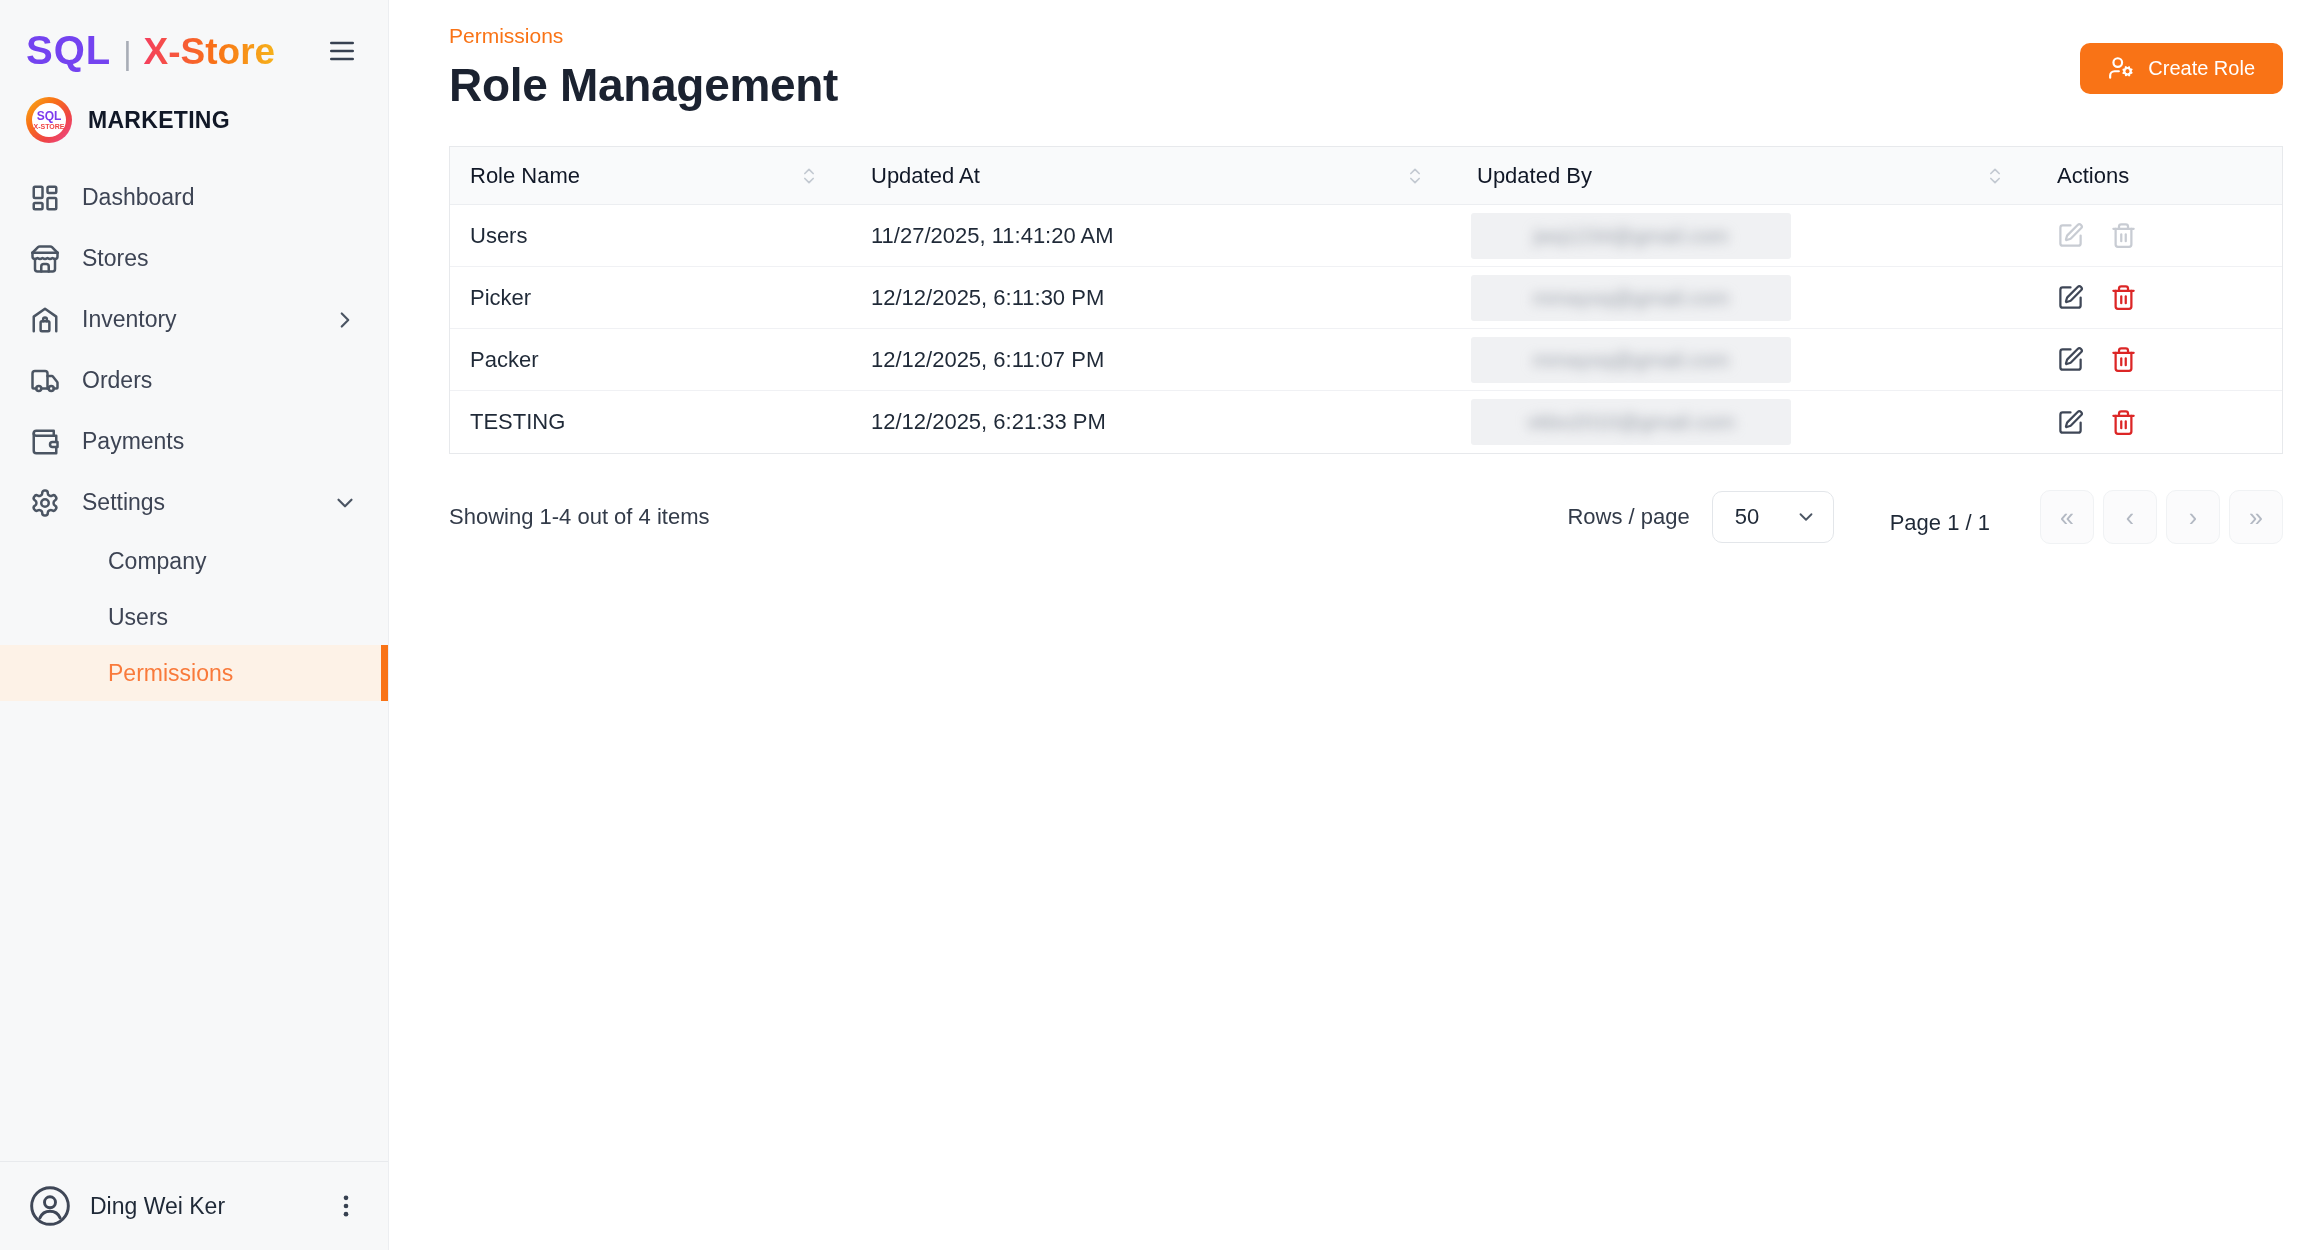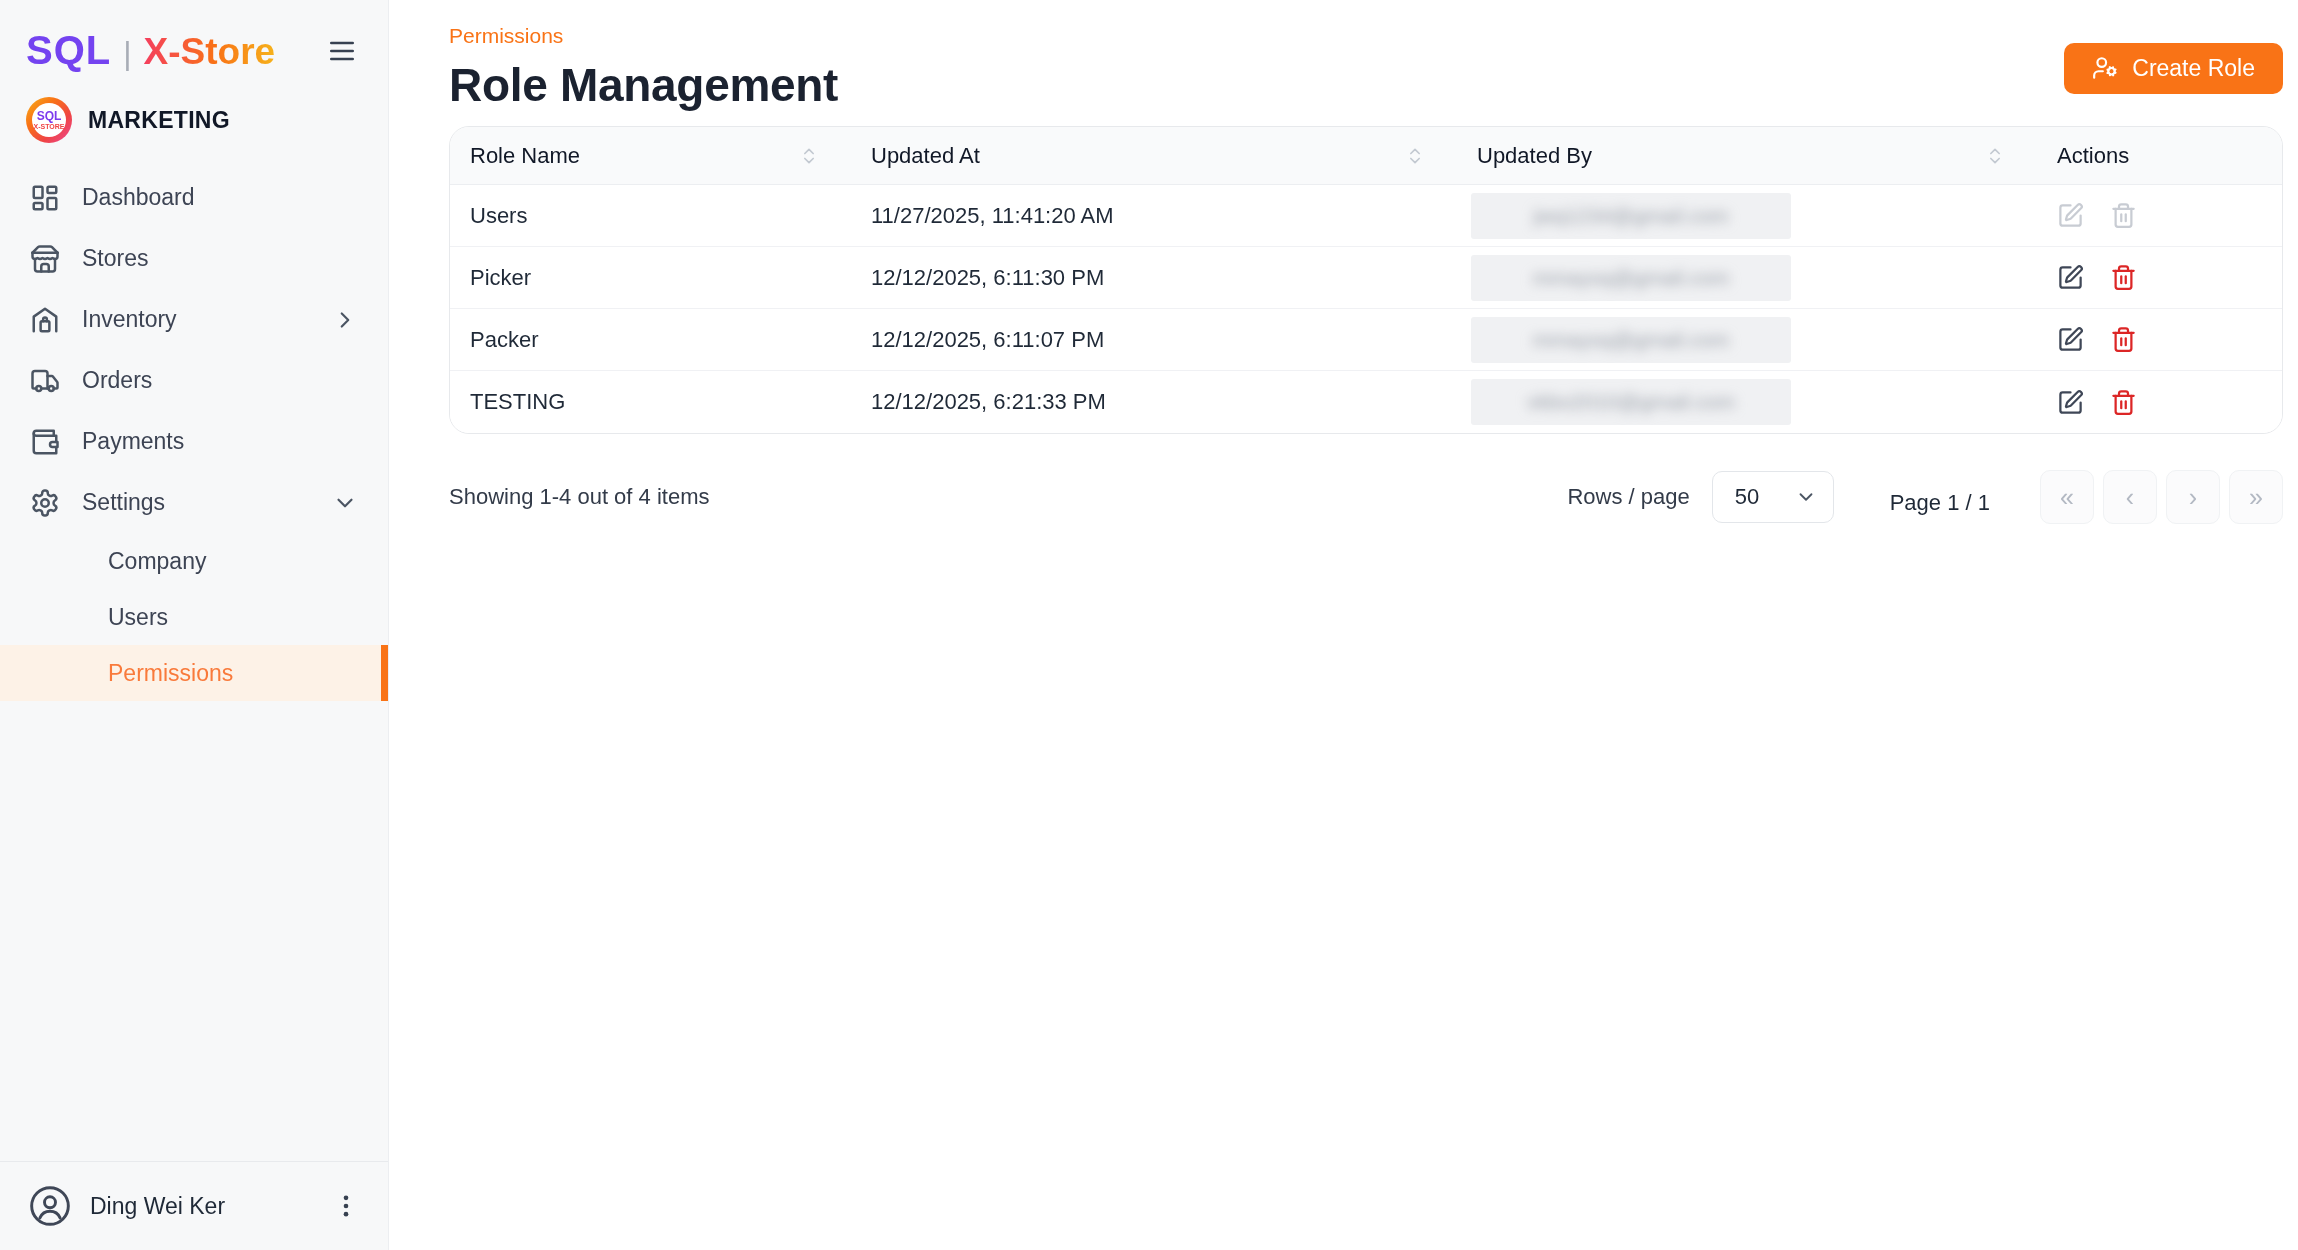--- a/index.html
+++ b/index.html
@@ -51,25 +51,25 @@
   .avatar-ic { color:#3F4757; display:flex; }
   .footer-name { font-size:23px; color:#1F2937; flex:1; }
   .kebab-btn { background:none; border:none; cursor:pointer; color:#374151; display:flex; }
 
   
   .main { flex:1; padding:24px 15px 0 60px; background:#fff; }
   .page-header { display:flex; justify-content:space-between; align-items:center; }
   .crumb { color:#F97316; font-size:21px; font-weight:500; cursor:pointer; }
   .page-title { font-size:46px; font-weight:700; color:#1B2230; margin-top:10px; letter-spacing:-.3px; }
   .create-btn { background:#F97316; color:#fff; border:none; border-radius:10px; height:51px;
-                padding:0 28px; font-size:23px; font-weight:500; display:flex; align-items:center;
+                padding:0 28px; font-size:20px; font-weight:500; display:flex; align-items:center;
                 gap:14px; cursor:pointer; }
 
   
-  .table-card { margin-top:14px; border:1px solid #E7E9EC; border-radius:20px; overflow:hidden; }
+  .table-card { margin-top:34px; border:1px solid #E7E9EC; border-radius:0; overflow:hidden; }
   .thead { display:grid; grid-template-columns:401px 606px 580px 1fr; background:#F9FAFB;
            height:58px; border-bottom:1px solid #ECEEF1; }
   .th { display:flex; align-items:center; justify-content:space-between;
         padding:0 32px 0 20px; font-size:22px; color:#111827; font-weight:500; cursor:pointer; }
   .th.no-sort { cursor:default; }
   .sort-ic { color:#C3C9D1; display:flex; }
   .trow { display:grid; grid-template-columns:401px 606px 580px 1fr; height:62px;
           border-bottom:1px solid #F0F1F4; background:#fff; }
   .trow:last-child { border-bottom:none; }
   .td { display:flex; align-items:center; padding-left:20px; font-size:22px; color:#1F2937; }

